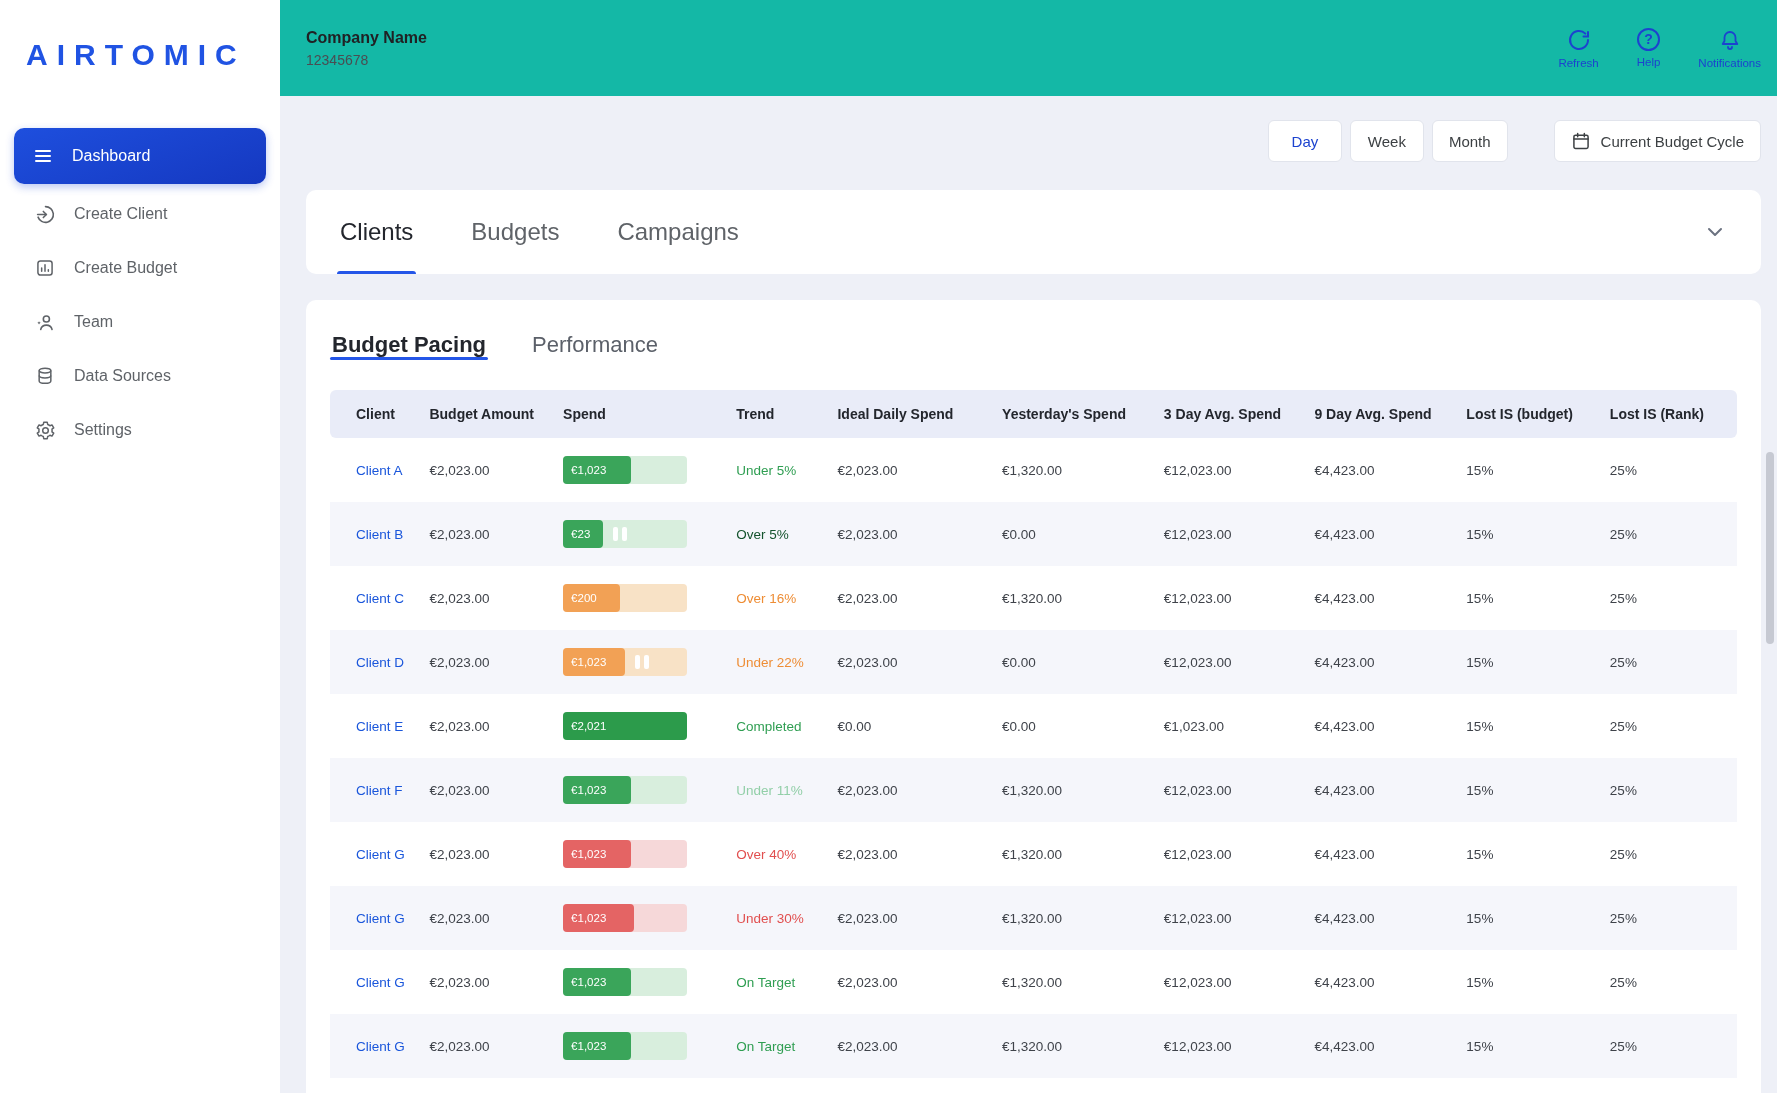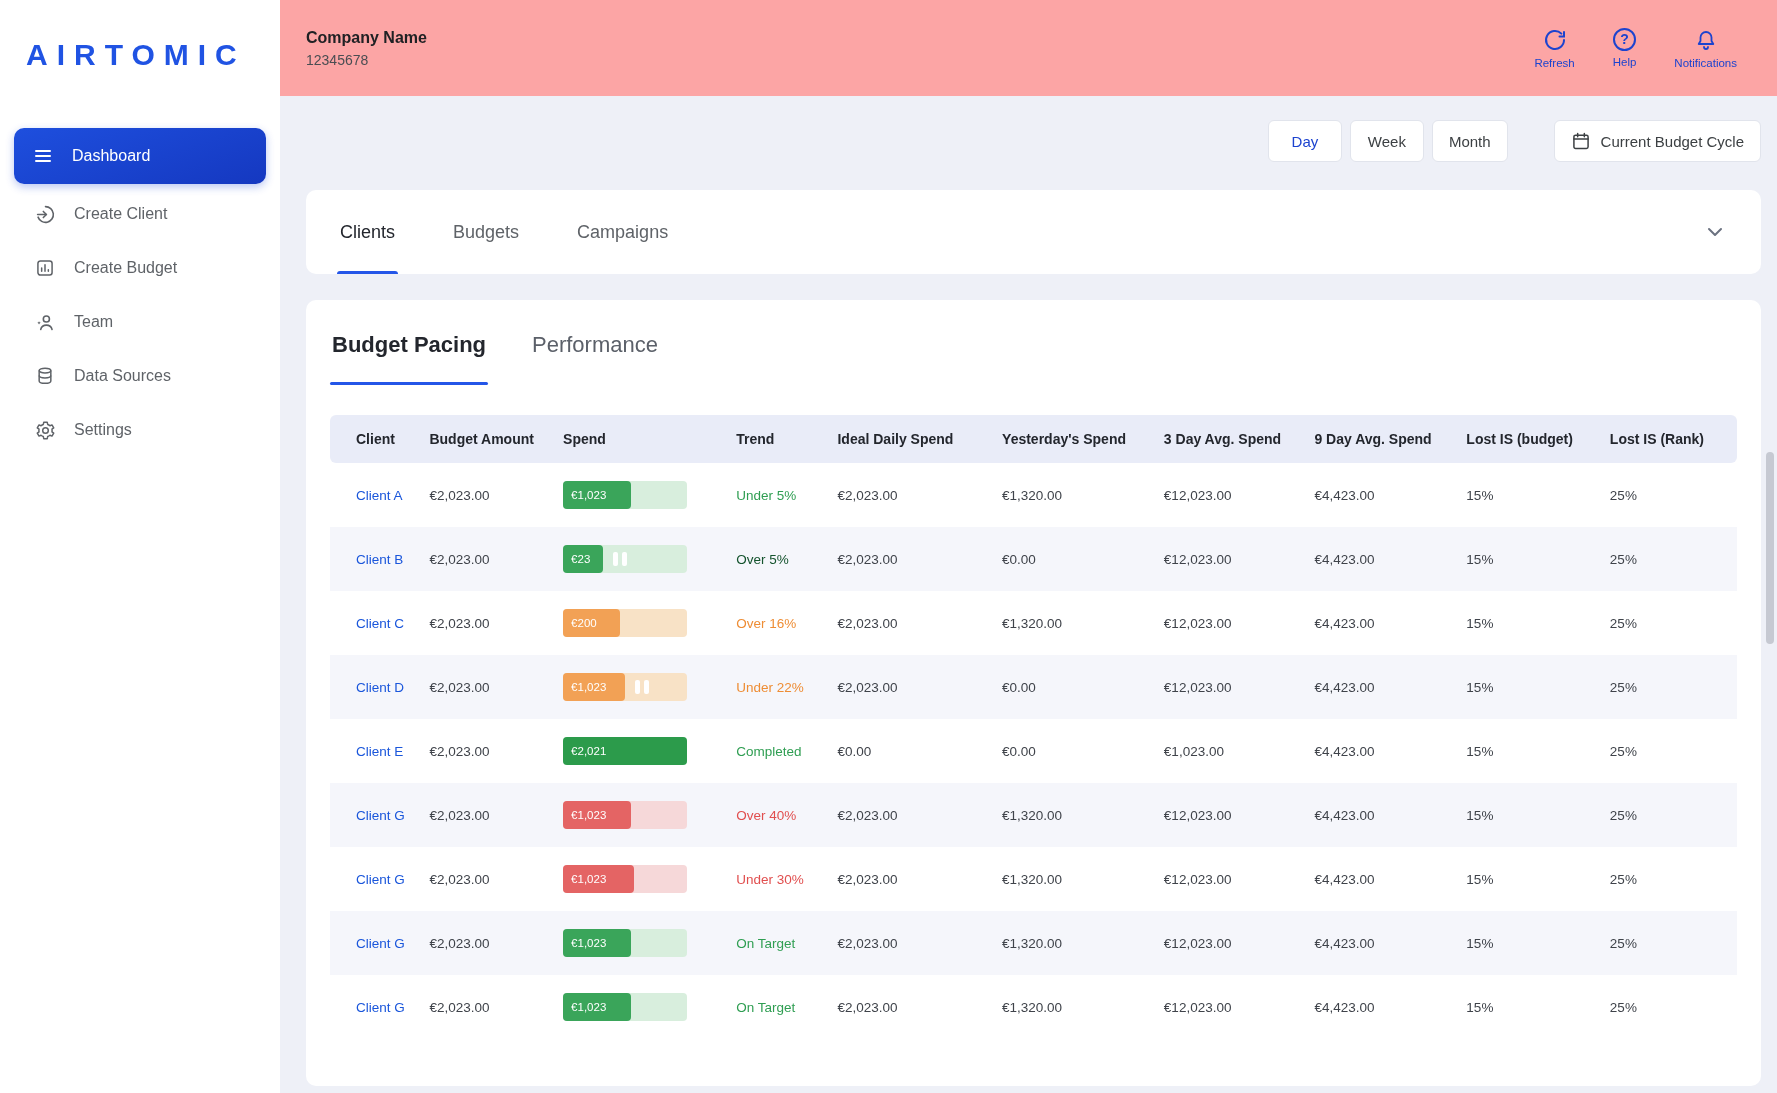--- a/index.html
+++ b/index.html
@@ -31,22 +31,22 @@
   .nav-item .nicon { width:22px; height:22px; display:flex; align-items:center; justify-content:center; flex:0 0 22px; }
   .nav-item.active {
     background:linear-gradient(160deg,#1e4fde 0%,#1538c0 100%);
     color:#fff; font-weight:500; height:56px; margin:0 14px 4px;
     box-shadow:0 3px 8px rgba(27,68,216,.30);
     border-radius:10px;
   }
   
   .topbar {
     position:absolute; left:280px; right:0; top:0; height:96px;
-    background:#fca5a5; display:flex; align-items:center; justify-content:space-between;
-    padding:0 40px 0 26px; z-index:2;
+    background:#14b8a6; display:flex; align-items:center; justify-content:space-between;
+    padding:0 16px 0 26px; z-index:2;
   }
   .company-name { font-size:16px; font-weight:700; color:#202124; }
   .company-id { font-size:14px; color:#4a4d52; margin-top:5px; }
   .topbar-actions { display:flex; gap:38px; }
   .tb-action { display:flex; flex-direction:column; align-items:center; gap:5px; background:none; border:none; cursor:pointer; }
   .tb-action .alabel { font-size:11.5px; color:#1c43cf; }
   .help-circle {
     width:23px; height:23px; border:2.2px solid #1c43cf; border-radius:50%;
     display:flex; align-items:center; justify-content:center;
     color:#1c43cf; font-weight:700; font-size:14px;
@@ -65,31 +65,31 @@
     font-size:15px; color:#3c4043; font-family:inherit; cursor:pointer; padding:0 16px;
   }
   .card { background:#fff; border-radius:10px; }
   .tabs-card {
     height:84px; display:flex; align-items:center; justify-content:space-between;
     padding:0 34px;
   }
   .tabs { display:flex; gap:58px; height:100%; }
   .tab {
     display:flex; align-items:center; height:100%; position:relative;
-    font-size:18px; color:#5f6368; cursor:pointer;
+    font-size:24px; color:#5f6368; cursor:pointer;
   }
   .tab.active { color:#23262d; font-weight:500; }
   .tab.active::after {
     content:""; position:absolute; left:-3px; right:-3px; bottom:0; height:3px;
     background:#2456e8; border-radius:3px 3px 0 0;
   }
   .chevron-btn { background:none; border:none; cursor:pointer; display:flex; }
   .table-card { margin-top:26px; padding:32px 24px 40px; min-height:786px; }
   .subtabs { display:flex; gap:46px; margin-bottom:30px; padding-left:2px; }
-  .subtab { font-size:22px; color:#5b6069; font-weight:500; position:relative; padding-bottom:27px; cursor:pointer; }
+  .subtab { font-size:22px; color:#5b6069; font-weight:500; position:relative; padding-bottom:2px; cursor:pointer; }
   .subtab.active { color:#23262d; font-weight:700; }
   .subtab.active::after {
     content:""; position:absolute; left:-2px; right:-2px; bottom:0; height:3px;
     background:#2456e8; border-radius:3px;
   }
   
   table { width:100%; border-collapse:collapse; table-layout:fixed; }
   thead th {
     background:#e9ecf8; height:48px; font-size:14px; font-weight:600; color:#23262d;
     text-align:left; padding:0 8px; white-space:nowrap;
@@ -371,20 +371,39 @@
     </td>
     <td><span class="trend" style="color: rgb(47, 158, 82);">Completed</span></td>
     <td>€0.00</td>
     <td>€0.00</td>
     <td>€1,023.00</td>
     <td>€4,423.00</td>
     <td>15%</td>
     <td>25%</td>
   </tr>
           <tr class="data-row">
+    <td><a class="client-link">Client F</a></td>
+    <td>€2,023.00</td>
+    <td>
+      <div class="bar" style="background: rgb(216, 238, 221);">
+        <div class="bar-fill" style="background: rgb(58, 165, 90); width: 55%;">
+                  <span class="bar-label">€1,023</span>
+                </div>
+
+      </div>
+    </td>
+    <td><span class="trend" style="color: rgb(146, 207, 168);">Under 11%</span></td>
+    <td>€2,023.00</td>
+    <td>€1,320.00</td>
+    <td>€12,023.00</td>
+    <td>€4,423.00</td>
+    <td>15%</td>
+    <td>25%</td>
+  </tr>
+          <tr class="data-row">
     <td><a class="client-link">Client G</a></td>
     <td>€2,023.00</td>
     <td>
       <div class="bar" style="background: rgb(246, 216, 217);">
         <div class="bar-fill" style="background: rgb(228, 100, 100); width: 55%;">
                   <span class="bar-label">€1,023</span>
                 </div>
 
       </div>
     </td>

